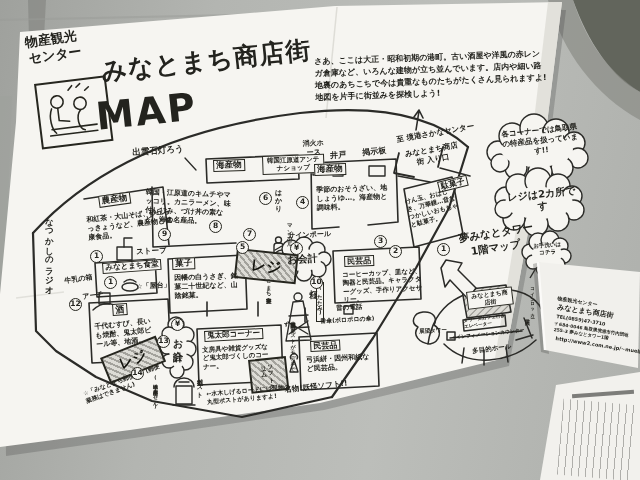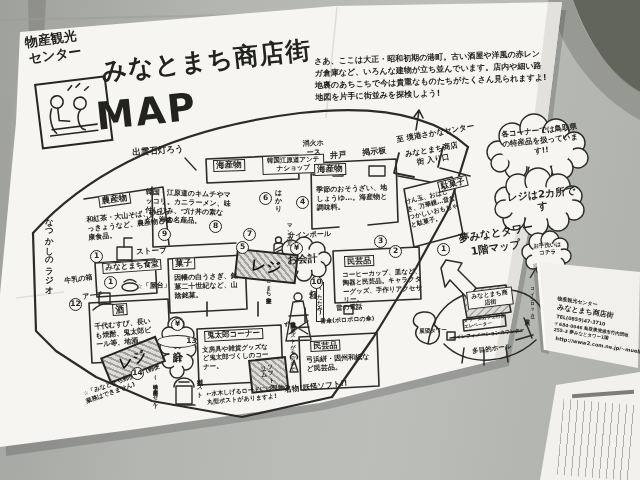--- a/index.html
+++ b/index.html
@@ -308,21 +308,21 @@
 <div class="cn" style="left:374px;top:235px;">3</div>
 <div class="cn" style="left:296px;top:196px;">4</div>
 <div class="cn" style="left:236px;top:241px;">5</div>
 <div class="cn" style="left:259px;top:192px;">6</div>
 <div class="cn" style="left:243px;top:228px;">7</div>
 <div class="cn" style="left:209px;top:220px;">8</div>
 <div class="cn" style="left:158px;top:228px;">9</div>
 <div class="cn" style="left:90px;top:250px;">1</div>
 <div class="cn" style="left:104px;top:276px;">1</div>
 <div class="cn" style="left:69px;top:298px;">12</div>
-<div class="cn" style="left:157px;top:335px;padding-left:28px;">13</div>
+<div class="cn" style="left:157px;top:335px;">13</div>
 <div class="cn" style="left:107px;top:367px;margin-left:24px;">14</div>
 <div class="cn" style="left:310px;top:276px;">10</div>
 
 <div class="lbl" style="left:458px;top:232px;font-size:10.5px;font-weight:900;transform:rotate(-9deg);">夢みなとタワー</div>
 <div class="lbl" style="left:470px;top:245px;font-size:10.5px;font-weight:900;transform:rotate(-9deg);">1階マップ</div>
 <div class="lbl" style="left:419px;top:328px;font-size:5.5px;transform:rotate(-3deg);">展望タワー</div>
 <div class="lbl b d c" style="left:466px;top:292px;width:40px;font-size:6px;transform:rotate(-7deg);">みなとまち商店街</div>
 <div class="lbl d" style="left:463px;top:318px;width:46px;font-size:4.6px;transform:rotate(-7deg);">タワーズカフェ行きエレベーター</div>
 <div class="lbl" style="left:452px;top:335px;font-size:4.8px;transform:rotate(-6deg);">←インフォメーションカウンター</div>
 <div class="lbl" style="left:472px;top:348px;font-size:6.5px;transform:rotate(-7deg);">多目的ホール</div>

